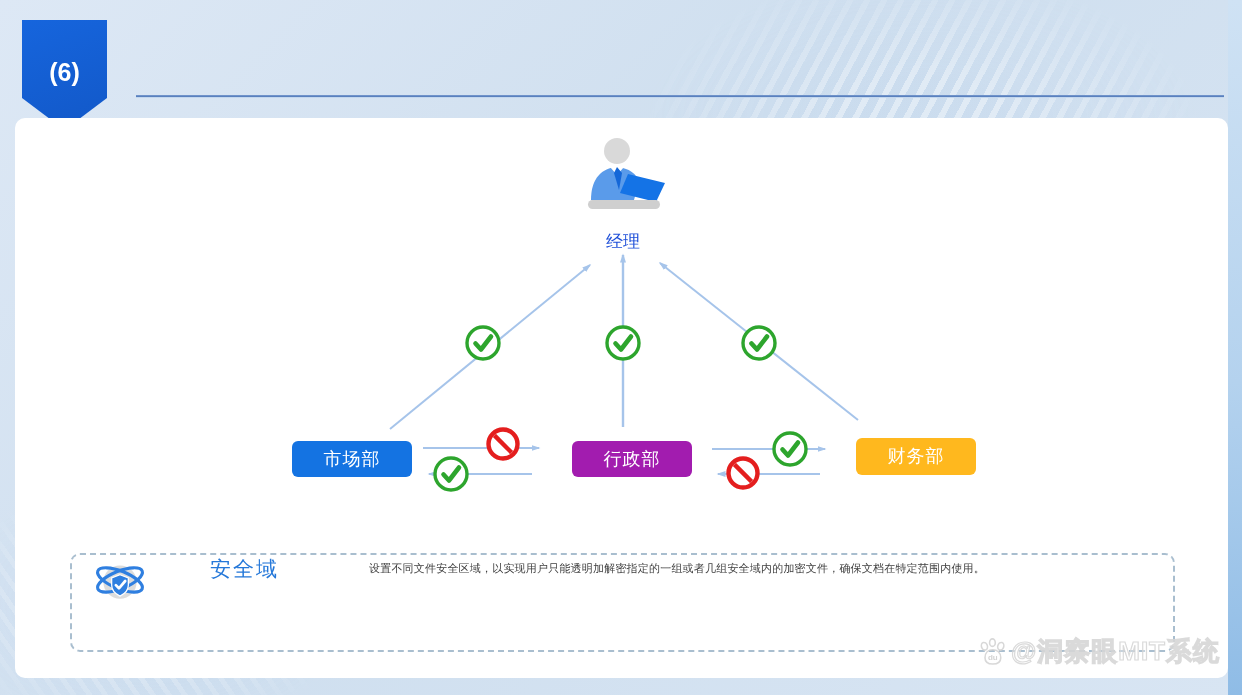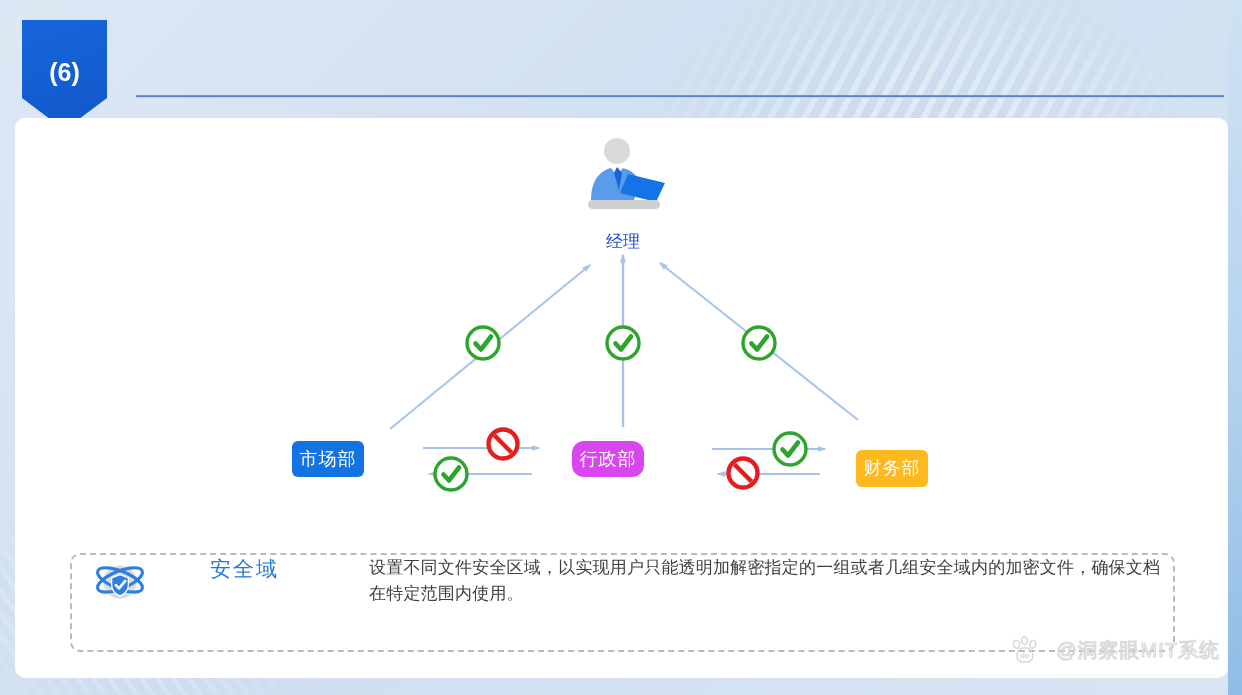--- a/index.html
+++ b/index.html
@@ -32,40 +32,40 @@
   
   .card{ position:absolute; left:15px; top:118px; width:1213px; height:560px;
     background:var(--card-bg,#fff); border-radius:10px; }
 
   .arrows-layer{ position:absolute; left:0; top:0; width:1213px; height:560px; }
 
   .manager{ position:absolute; left:566px; top:18px; width:85px; height:84px; }
   .manager-label{ position:absolute; left:540px; top:112px; width:136px; text-align:center;
     font-size:17px; color:#1d4ed8; }
 
-  .dept{ position:absolute; height:36px; width:72px; border-radius:6px; color:#fff;
+  .dept{ position:absolute; height:36px; width:120px; border-radius:6px; color:#fff;
     font-size:18px; text-align:center; line-height:36px; letter-spacing:1px; }
   .dept-market{ left:277px; top:323px; }
   .dept-admin { left:557px; top:323px; }
   .dept-finance{ left:841px; top:320px; height:37px; line-height:37px; }
 
   
   .info-box{ position:absolute; left:55px; top:435px; width:1105px; height:99px;
     border:2px dashed #a9becf; border-radius:10px; display:flex; align-items:flex-start;
     padding-left:22px; background:#fff;gap:48px; }
   .info-icon{ width:52px; height:52px; flex:0 0 auto; }
   .info-label{ font-size:21px; color:var(--info-label-color,#2578D9); margin-left:16px;
     letter-spacing:2px; flex:0 0 auto; }
-  .info-desc{ margin-left:42px; width:806px; font-size:17px; line-height:26px; color:#3f3f3f;
+  .info-desc{ margin-left:42px; width:806px; font-size:11px; line-height:26px; color:#3f3f3f;
     letter-spacing:.2px; }
 
   
   .watermark{ position:absolute; right:22px; top:634px; display:flex; align-items:center;
-    gap:15px; opacity:.9; }
-  .watermark-text{ font-size:20px; font-weight:400; letter-spacing:1px;
+    gap:2px; opacity:.9; }
+  .watermark-text{ font-size:26px; font-weight:700; letter-spacing:1px;
     color:rgba(255,255,255,.35); -webkit-text-stroke:1.2px #d6d6d6; }
 </style>
 </head>
 <body>
 
 <div class="slide">
   <div class="streak streak-tr"></div>
   <div class="streak streak-bl"></div>
   <div class="edge-right"></div>
 
@@ -112,22 +112,22 @@
       <circle cx="36" cy="15" r="13" fill="#d9d9d9"></circle>
       <path d="M10,64 C10,42 21,32 36,31 C48,32 56,38 58,46 L53,64 Z" fill="#5a9bea"></path>
       <path d="M29,31 L36,39 L43,31 Z" fill="#ffffff"></path>
       <path d="M36,31 L41,37 L38,54 L33,37 Z" fill="#1467d8"></path>
       <polygon points="47,38 84,47 75,66 39,57" fill="#1473e6"></polygon>
       <rect x="7" y="64" width="72" height="9" rx="4.5" fill="#cfcfcf"></rect>
     </svg>
     <div class="manager-label">经理</div>
 
     <div class="dept dept-market" style="background-color: rgb(20, 115, 226);">市场部</div>
-    <div class="dept dept-admin" style="background-color: #d946ef; border-radius: 12px;">行政部</div>
-    <div class="dept dept-finance" style="background-color: rgb(255, 184, 30); margin-top: 12px;">财务部</div>
+    <div class="dept dept-admin" style="background-color: #a21caf;">行政部</div>
+    <div class="dept dept-finance" style="background-color: rgb(255, 184, 30);">财务部</div>
 
     <div class="info-box">
       <svg class="info-icon" viewBox="0 0 50 50">
         <circle cx="25" cy="26" r="16" fill="#dcdcdc"></circle>
         <ellipse cx="25" cy="24" rx="23" ry="8.5" fill="none" stroke="#2f7fe0" stroke-width="3" transform="rotate(-22 25 24)"></ellipse>
         <ellipse cx="25" cy="24" rx="23" ry="8.5" fill="none" stroke="#2f7fe0" stroke-width="3" transform="rotate(22 25 24)"></ellipse>
         <path d="M25,19 L33,22 L33,29 C33,34 29,37.5 25,39.5 C21,37.5 17,34 17,29 L17,22 Z" fill="#2f7fe0" stroke="#ffffff" stroke-width="1.2"></path>
         <path d="M21,29 L24,32 L30,25" fill="none" stroke="#ffffff" stroke-width="2.6" stroke-linecap="round" stroke-linejoin="round"></path>
       </svg>
       <div class="info-label">安全域</div>

